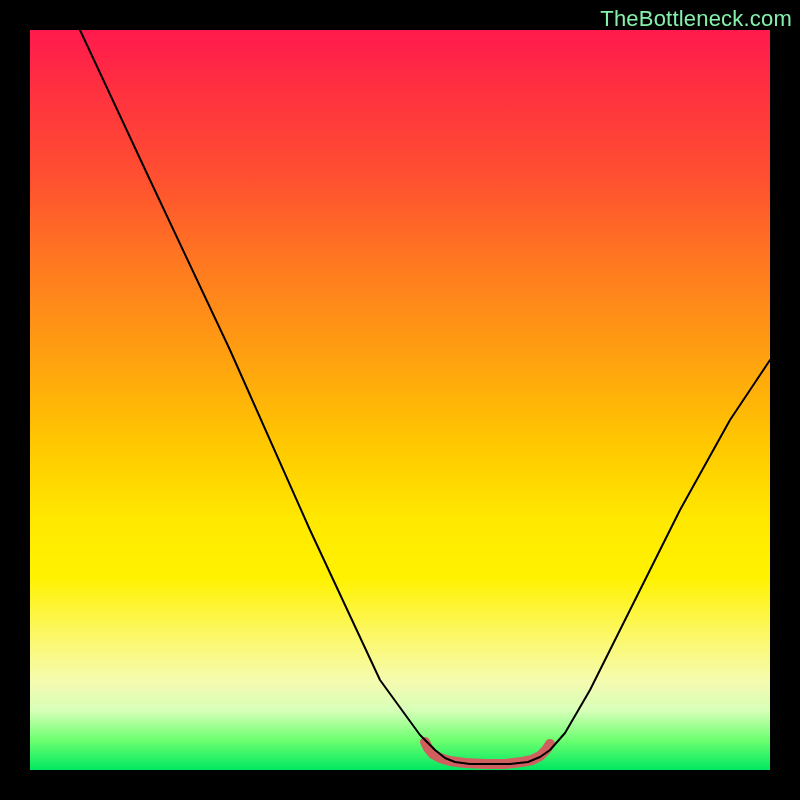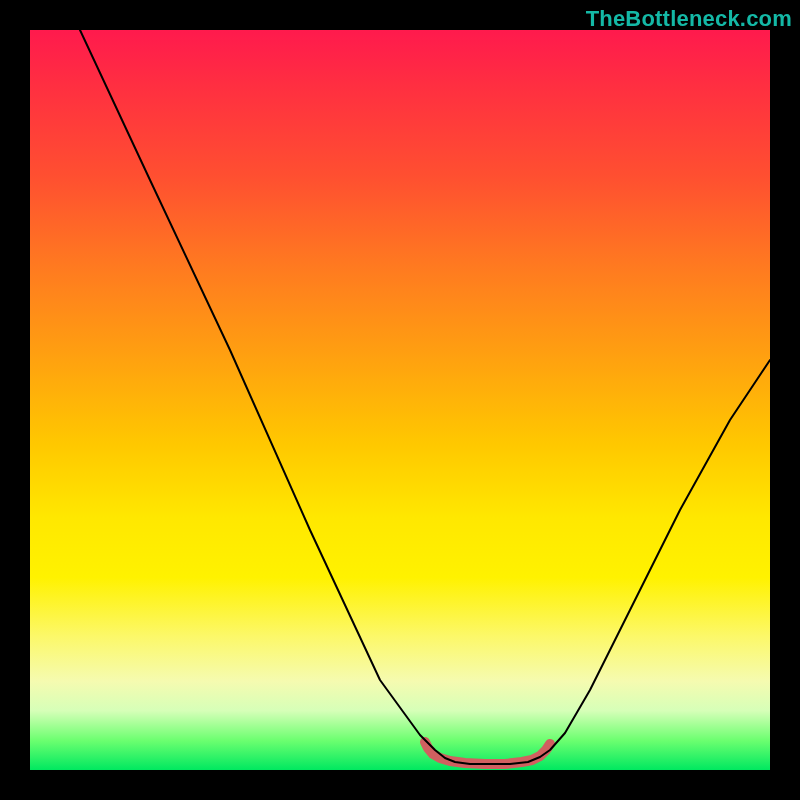--- a/index.html
+++ b/index.html
@@ -36,22 +36,22 @@
       #6cff70 96%,
       #00e860 100%
     );
   }
   .watermark {
     position: absolute;
     top: 6px;
     right: 8px;
     font-family: Arial, Helvetica, sans-serif;
     font-size: 22px;
-    color: #14b8a6;
-    font-weight: 700;
+    color: #86efac;
+    font-weight: 400;
     letter-spacing: 0.2px;
   }
   svg {
     position: absolute;
     left: 0;
     top: 0;
   }
 </style>
 </head>
 <body>

